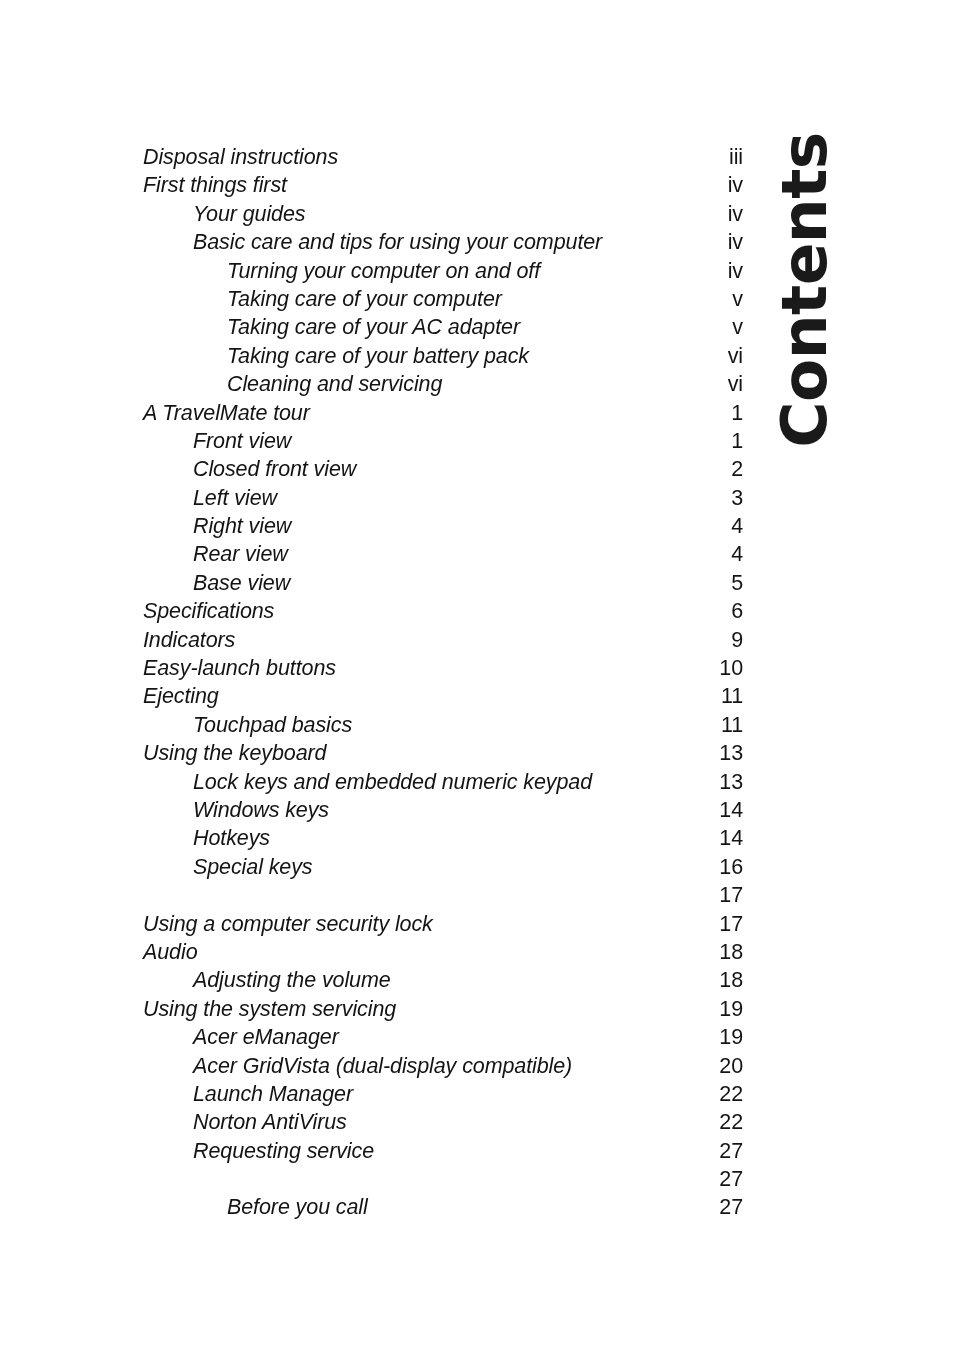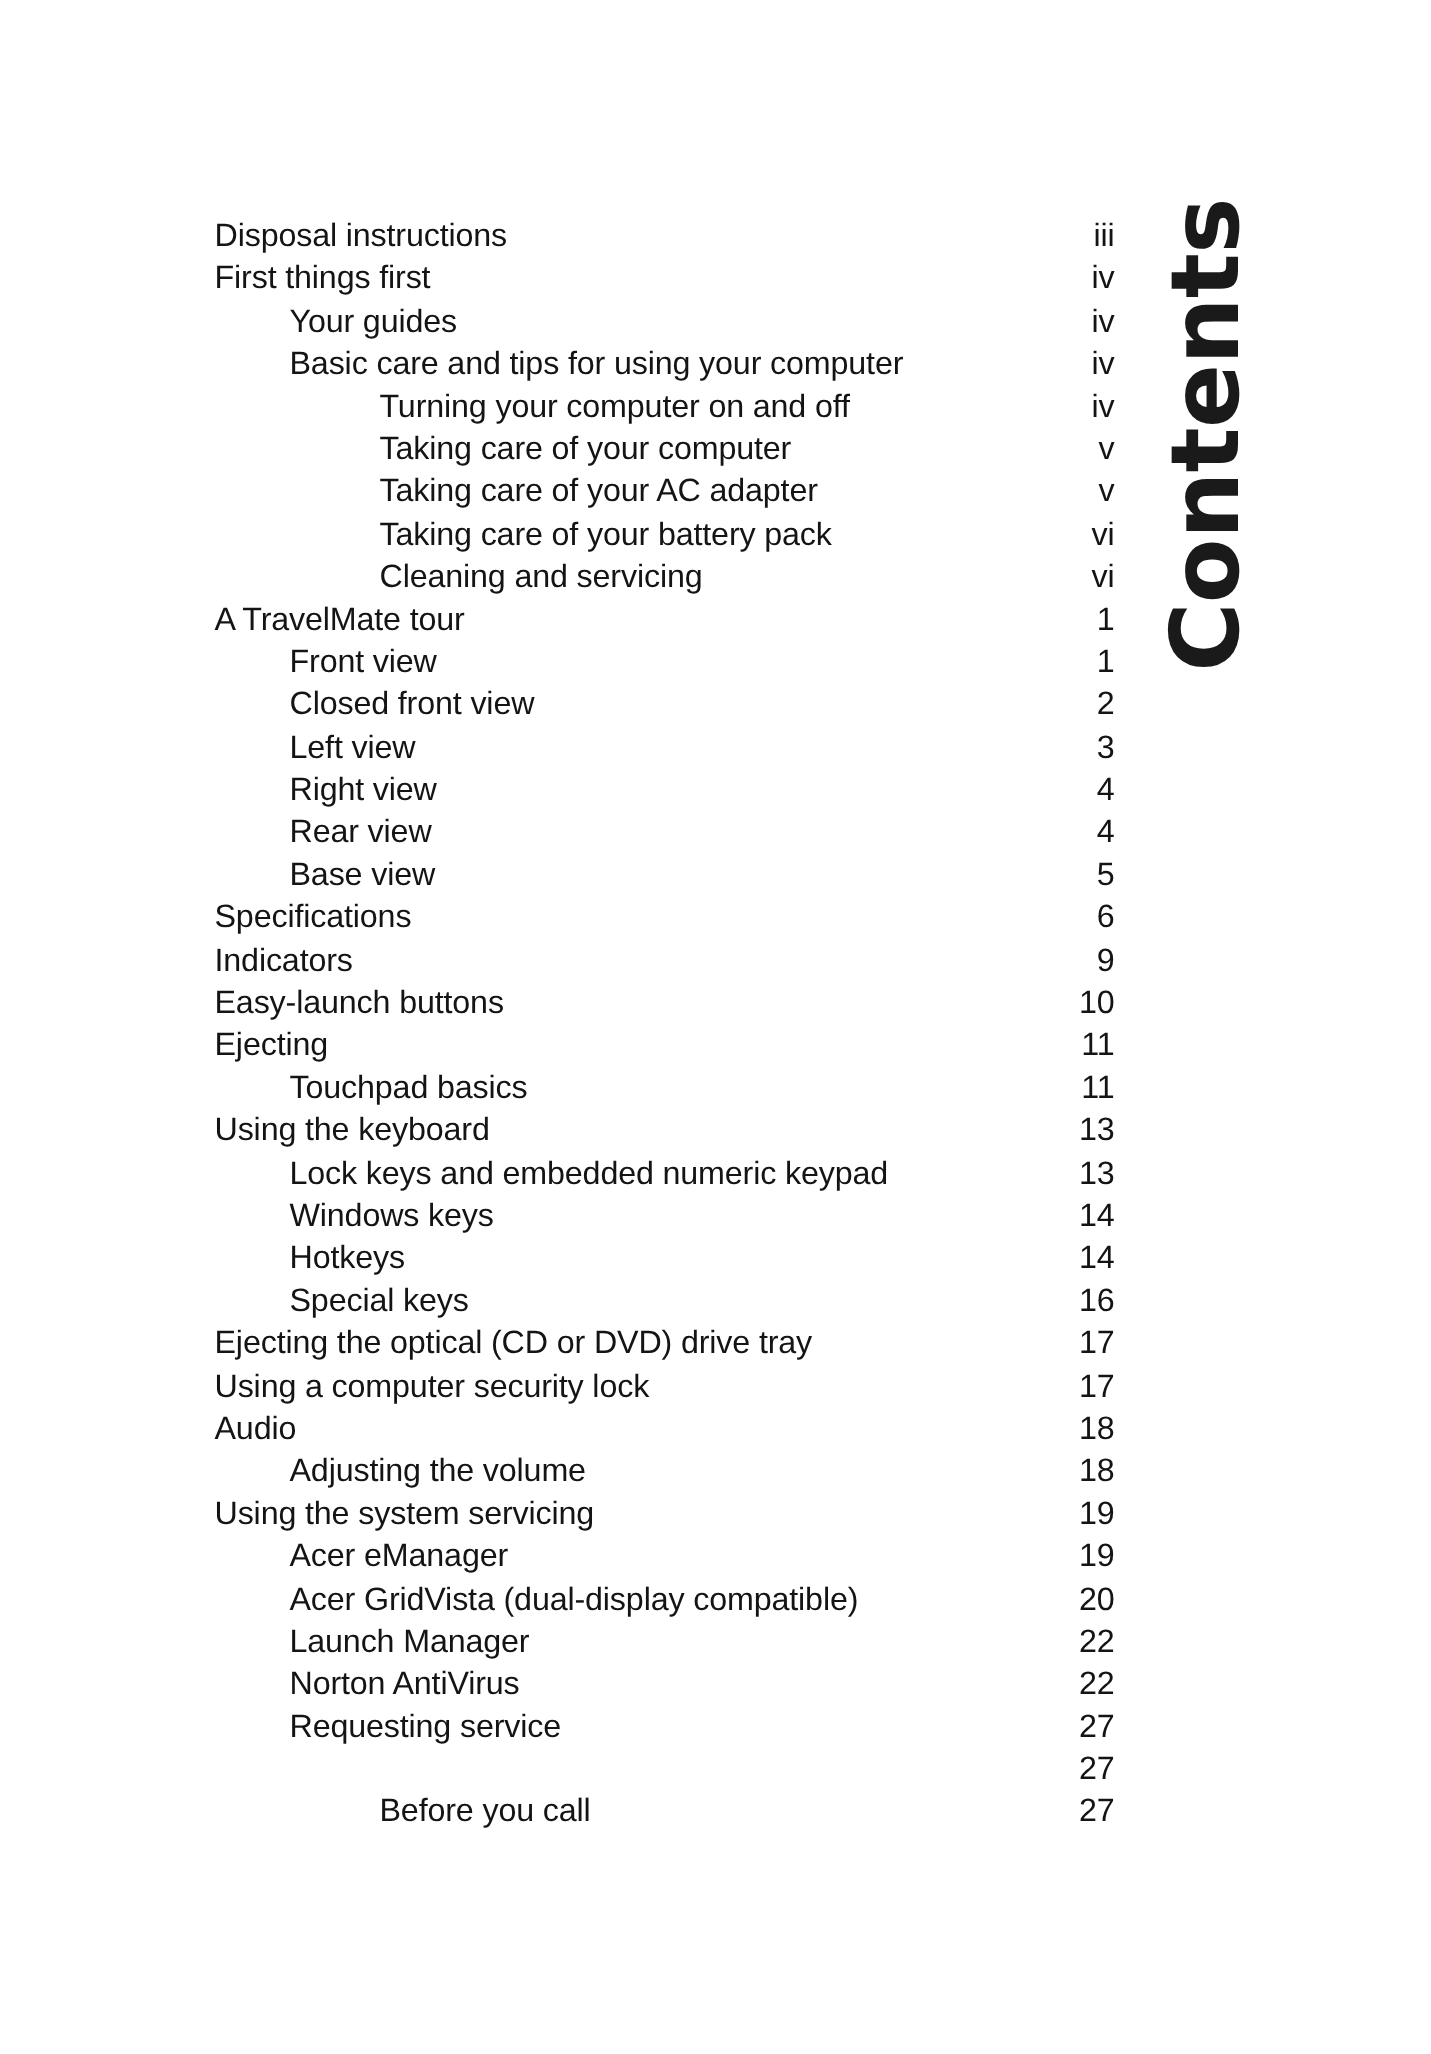--- a/index.html
+++ b/index.html
@@ -57,36 +57,37 @@
     height: 28.4px;
     font-size: 21.5px;
     line-height: 28.4px;
     color: #141414;
     letter-spacing: -0.1px;
   }
 
   .toc-entry .entry-title {
     flex: 0 1 auto;
     white-space: nowrap;
+    font-style: italic;
   }
   .toc-entry .entry-filler {
     flex: 1 1 auto;
   }
   .toc-entry .entry-page {
     flex: 0 0 auto;
     width: 42px;
     text-align: right;
     white-space: nowrap;
     margin-top: 24px;
   }
 
   
   .lvl-0 .entry-title { margin-left: 0px; }
   .lvl-1 .entry-title { margin-left: 50px; text-align: right; }
-  .lvl-2 .entry-title { margin-left: 110px; }
+  .lvl-2 .entry-title { margin-left: 84px; }
 </style>
 </head>
 <body>
 
 <div class="page">
 
   <div class="contents-heading-wrap">
     <div class="contents-heading">Contents</div>
   </div>
 
@@ -215,21 +216,20 @@
         <span class="entry-title">Hotkeys</span>
         <span class="entry-filler"></span>
         <span class="entry-page">14</span>
       </div>
       <div class="toc-entry lvl-1">
         <span class="entry-title">Special keys</span>
         <span class="entry-filler"></span>
         <span class="entry-page">16</span>
       </div>
       <div class="toc-entry lvl-0">
-        <span class="entry-title">Ejecting the optical (CD or DVD) drive tray</span>
         <span class="entry-filler"></span>
         <span class="entry-page">17</span>
       </div>
       <div class="toc-entry lvl-0">
         <span class="entry-title">Using a computer security lock</span>
         <span class="entry-filler"></span>
         <span class="entry-page">17</span>
       </div>
       <div class="toc-entry lvl-0">
         <span class="entry-title">Audio</span>

